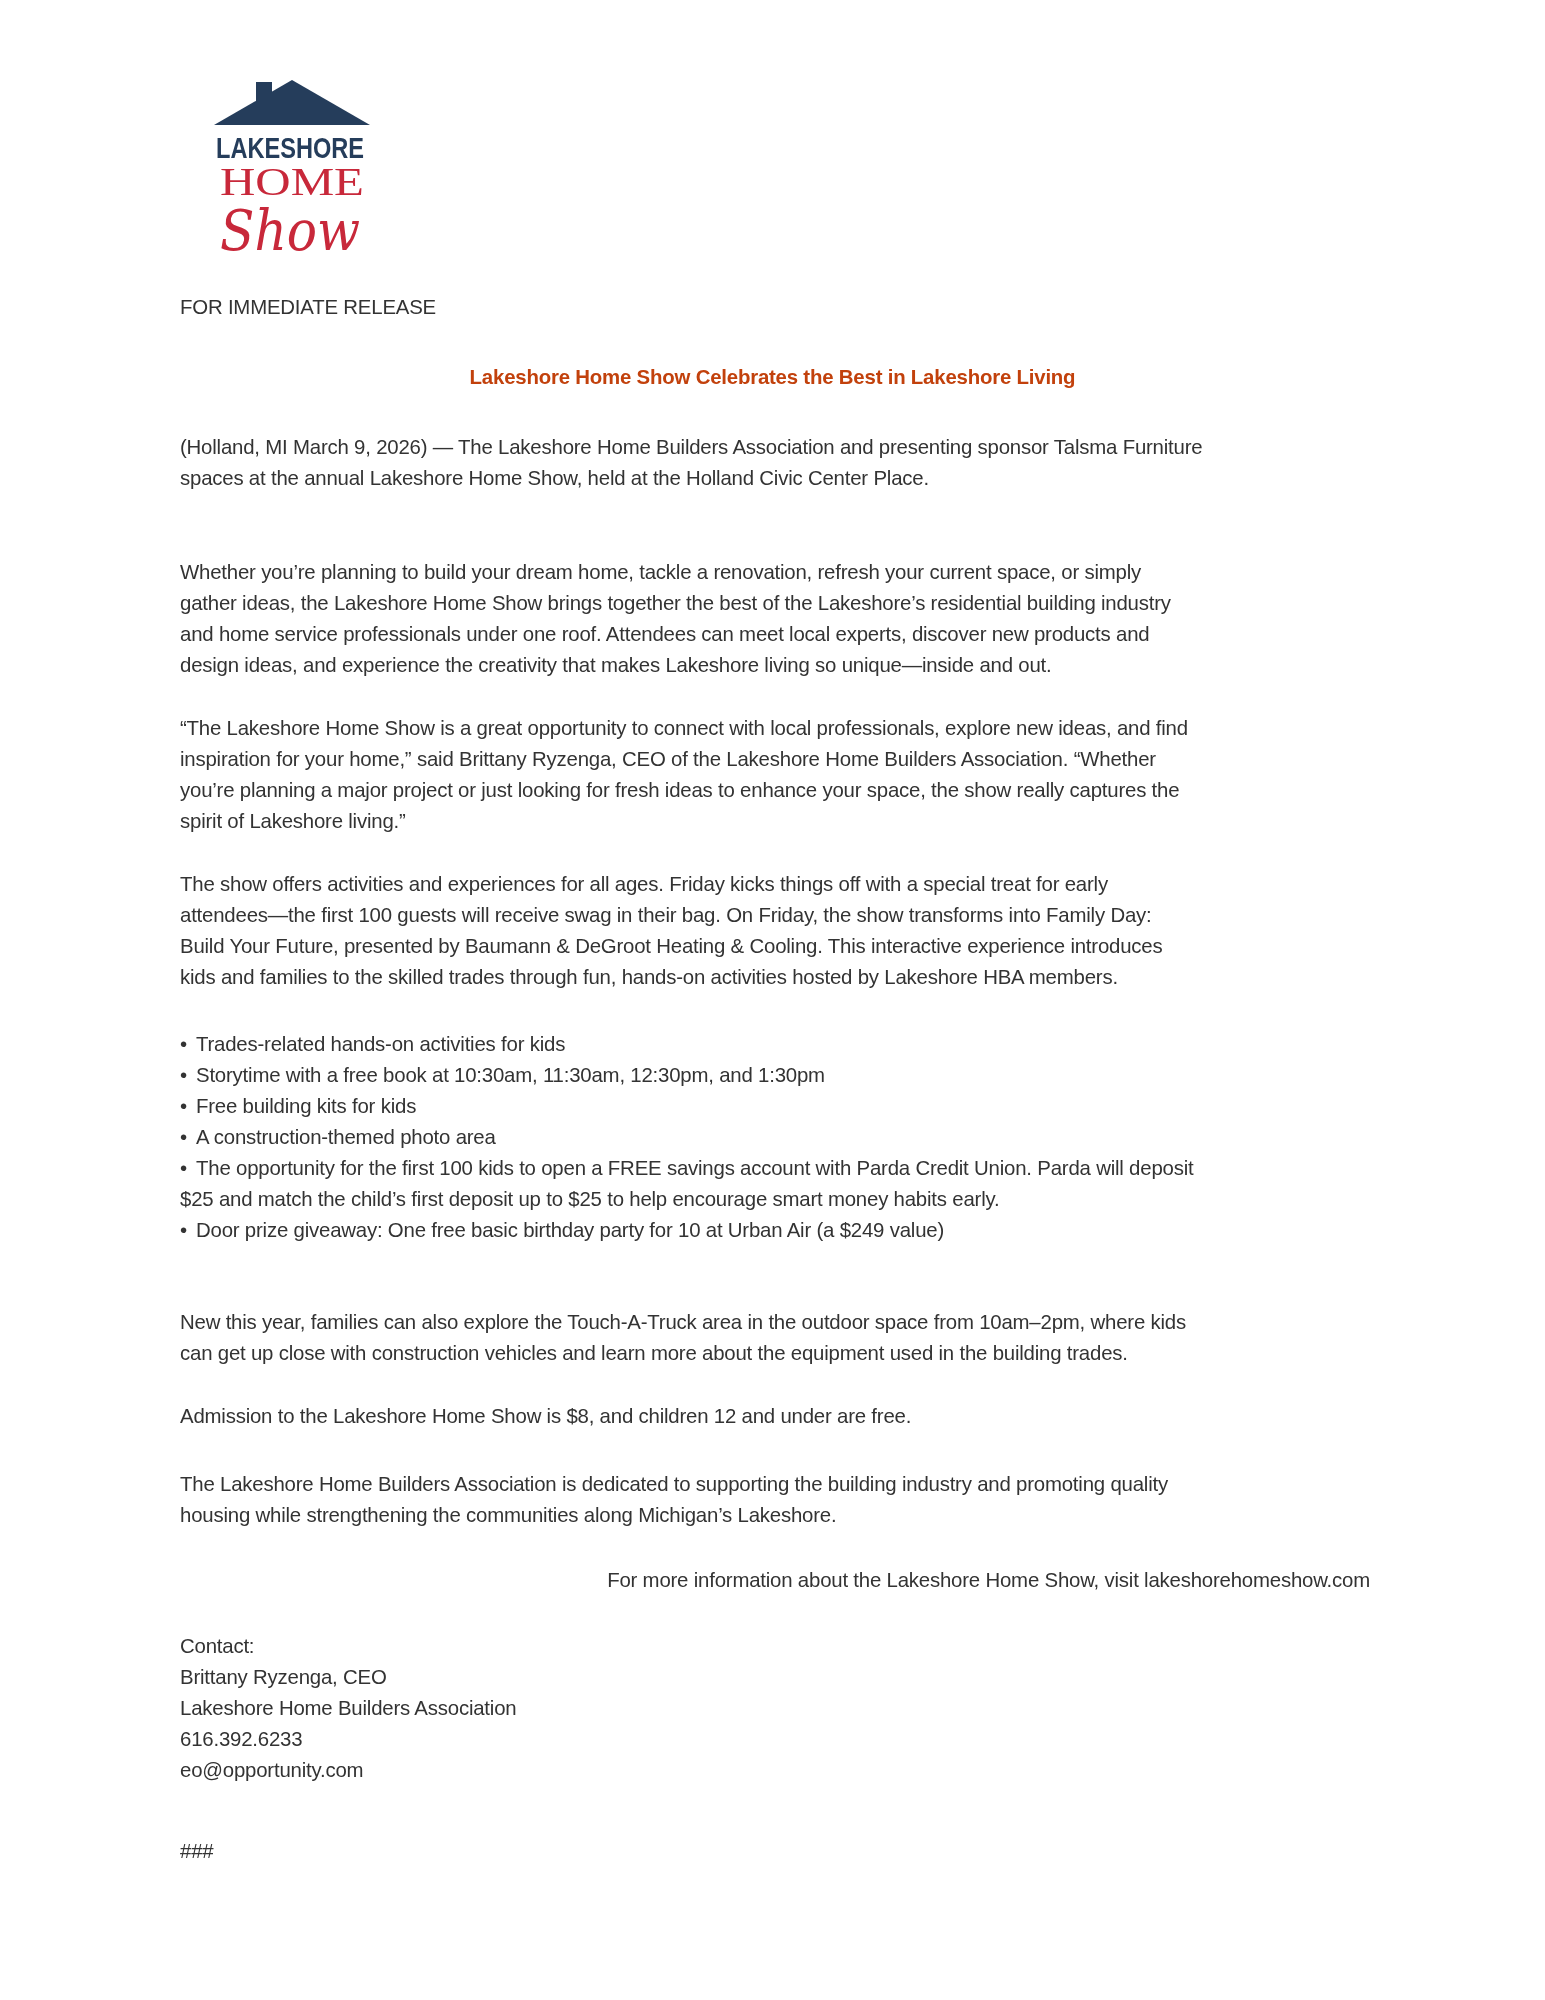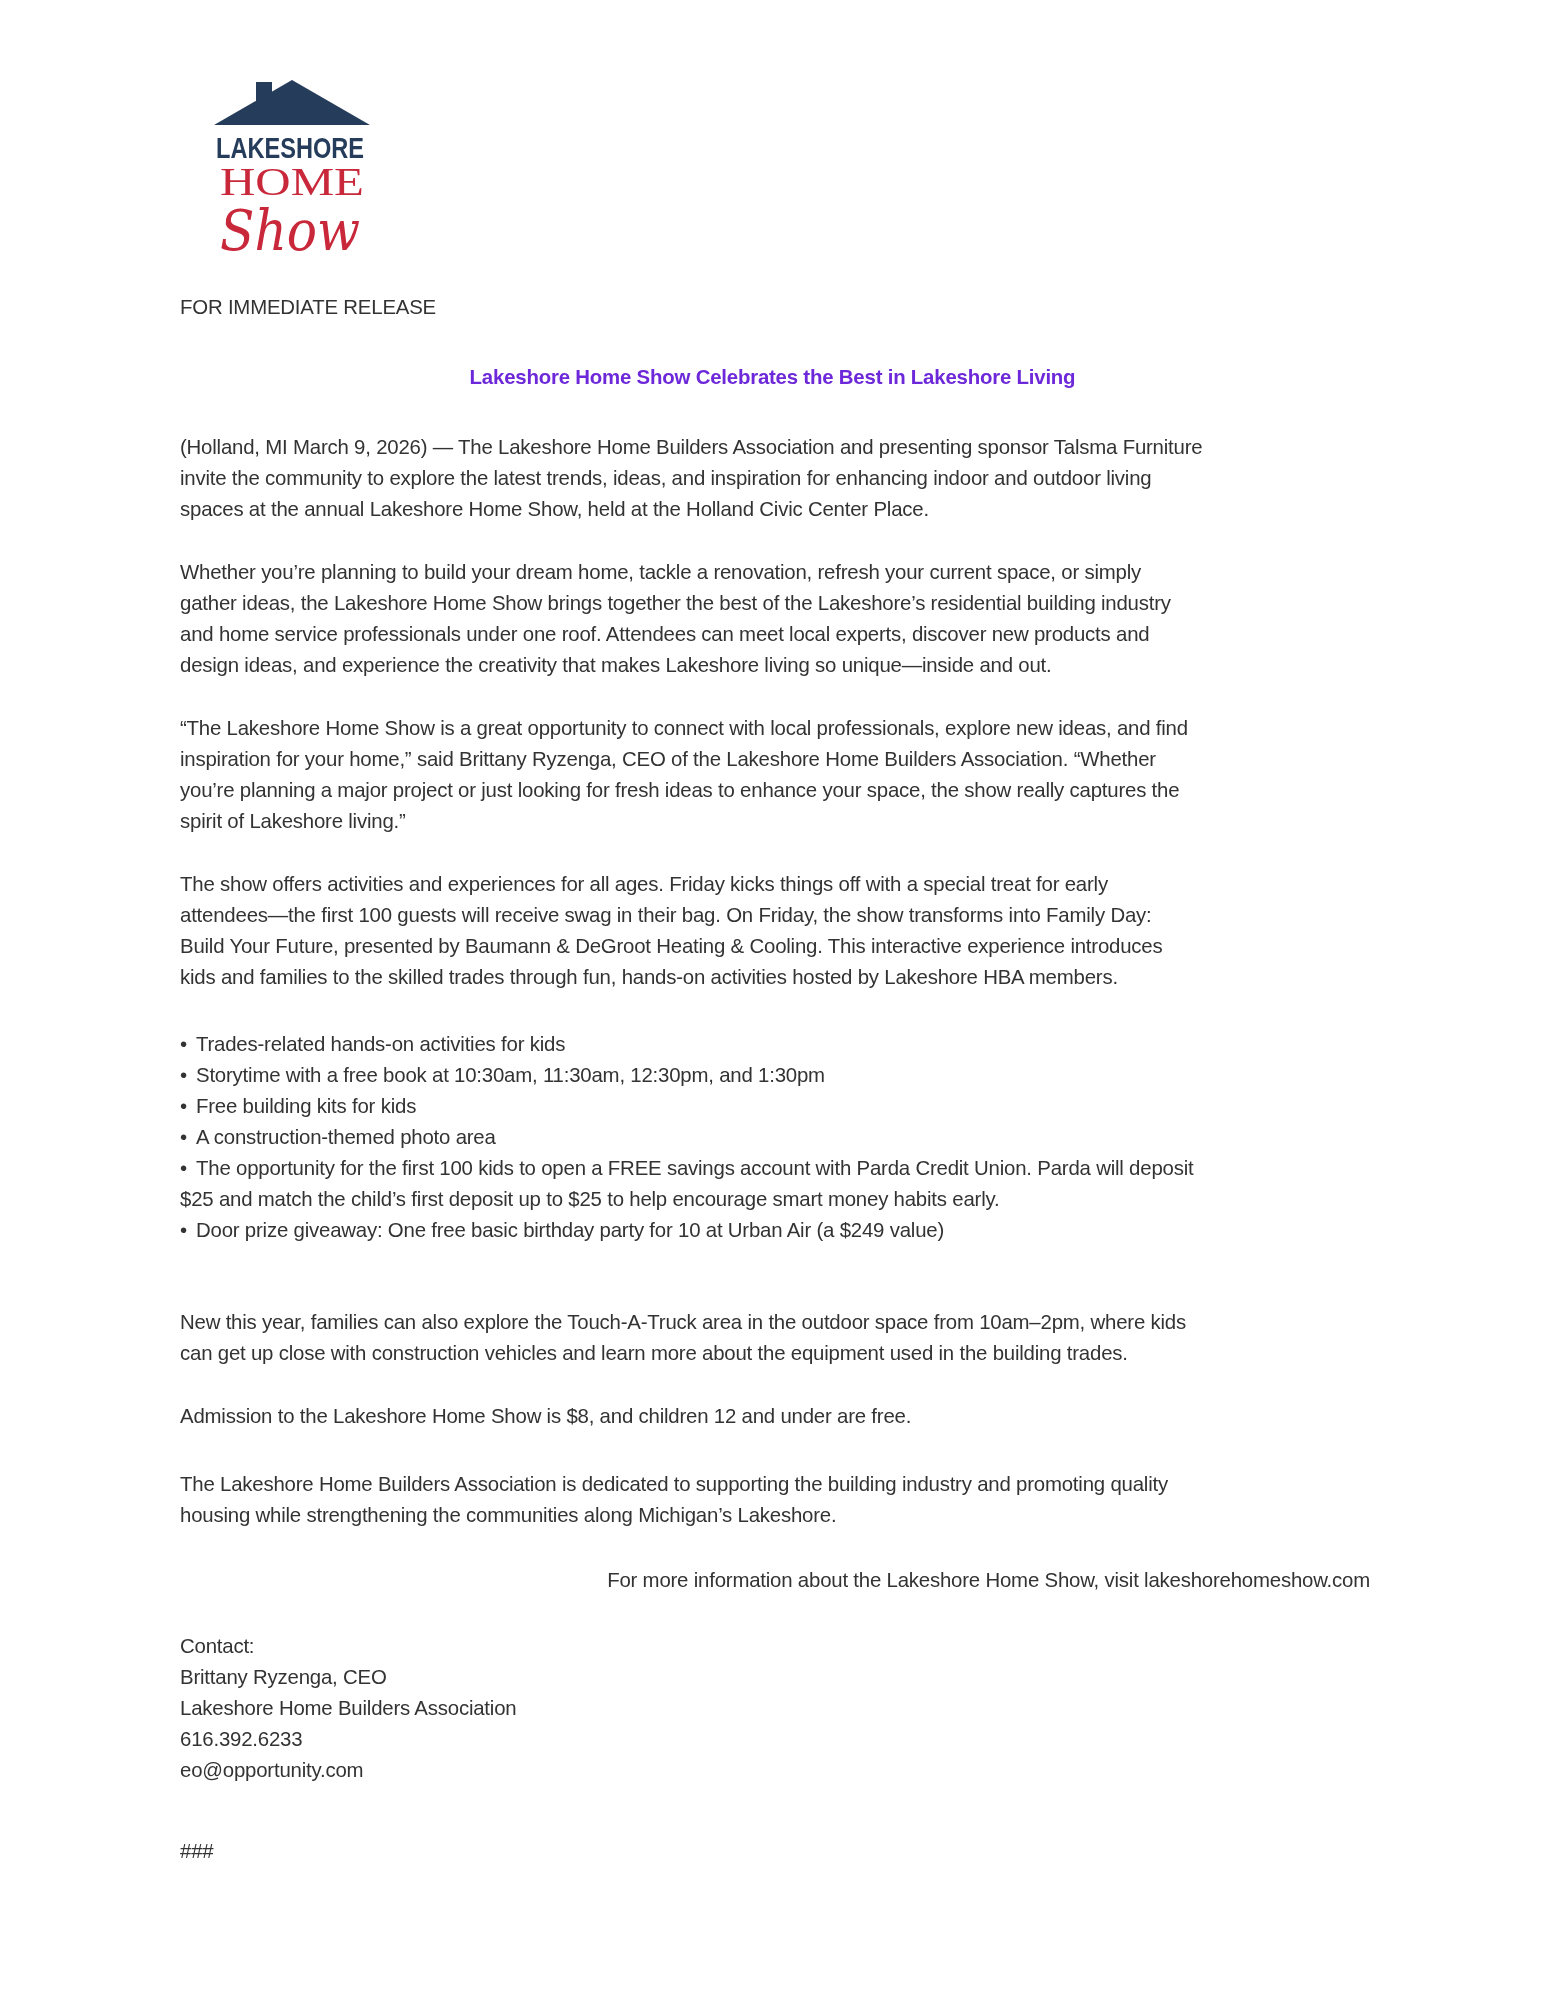--- a/index.html
+++ b/index.html
@@ -7,21 +7,21 @@
   .page {
     position: absolute; left: 0; top: 0; width: 1545px; height: 2000px; background: #fff;
     font-family: "Liberation Sans", "DejaVu Sans", sans-serif; color: #333333;
   }
   .logo { position: absolute; left: 206px; top: 78px; width: 164px; height: 186px; }
   .logo svg { display: block; }
   .txt { position: absolute; left: 180px; width: 1190px; font-size: 20.4px; line-height: 31px; letter-spacing: -0.2px; }
   .release { top: 292px; }
   .title {
     position: absolute; left: 0; width: 1545px; top: 362px; text-align: center;
-    font-weight: bold; font-size: 20.4px; line-height: 31px; color: #6d28d9; letter-spacing: -0.2px;
+    font-weight: bold; font-size: 20.4px; line-height: 31px; color: #c2410c; letter-spacing: -0.2px;
   }
   .p1 { top: 432px; }
   .p2 { top: 557px; }
   .p3 { top: 713px; }
   .p4 { top: 869px; }
   .p5 { top: 1029px; }
   .p6 { top: 1307px; }
   .p7 { top: 1401px; }
   .p8 { top: 1469px; }
   .p9 { top: 1565px; text-align: right; }
@@ -48,21 +48,20 @@
       <text x="84" y="172" text-anchor="middle" fill="#c8283a" font-family="DejaVu Serif, serif" font-style="italic" font-size="56" textLength="140" lengthAdjust="spacingAndGlyphs">Show</text>
     </svg>
   </div>
 
   <div class="txt release">FOR IMMEDIATE RELEASE</div>
 
   <div class="title">Lakeshore Home Show Celebrates the Best in Lakeshore Living</div>
 
   <div class="txt p1">
     <span class="line">(Holland, MI March 9, 2026) — The Lakeshore Home Builders Association and presenting sponsor Talsma Furniture</span>
-    <span class="line">invite the community to explore the latest trends, ideas, and inspiration for enhancing indoor and outdoor living</span>
     <span class="line">spaces at the annual Lakeshore Home Show, held at the Holland Civic Center Place.</span>
   </div>
 
   <div class="txt p2">
     <span class="line">Whether you’re planning to build your dream home, tackle a renovation, refresh your current space, or simply</span>
     <span class="line">gather ideas, the Lakeshore Home Show brings together the best of the Lakeshore’s residential building industry</span>
     <span class="line">and home service professionals under one roof. Attendees can meet local experts, discover new products and</span>
     <span class="line">design ideas, and experience the creativity that makes Lakeshore living so unique—inside and out.</span>
   </div>
 

